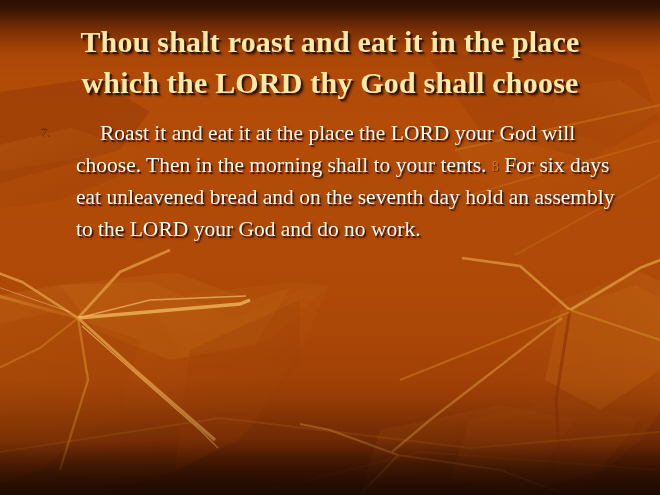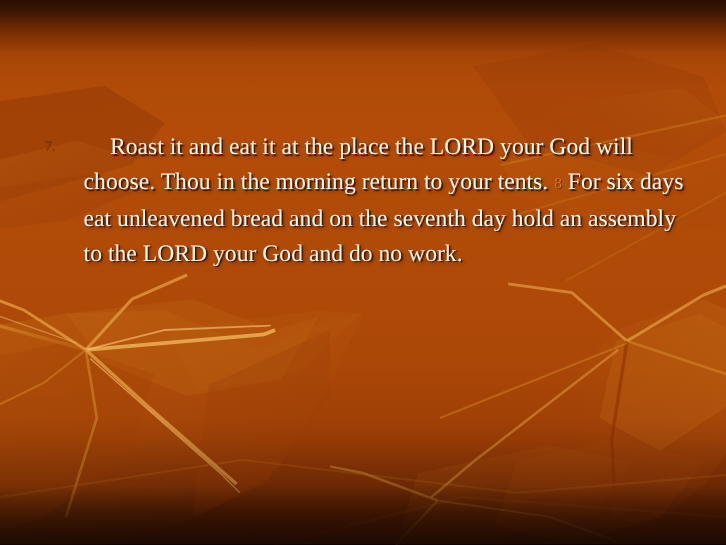--- a/index.html
+++ b/index.html
@@ -194,23 +194,27 @@
         <path d="M398 455 L500 470 L560 492" stroke="#d68f2c" stroke-width="1.8" fill="none" opacity="0.38"></path>
       </g>
 
       <path d="M-20 455 L220 418 L470 448 L660 432" stroke="#d0821f" stroke-opacity="0.22" stroke-width="2" fill="none"></path>
       <path d="M250 495 L420 452 L660 470" stroke="#c8721a" stroke-opacity="0.16" stroke-width="2" fill="none"></path>
     </svg>
   </div>
 
   <div class="edge-shade"></div>
 
+  <div class="title-block">
+    <div class="title-line">Thou shalt roast and eat it in the place</div>
+    <div class="title-line">which the LORD thy God shall choose</div>
+  </div>
 
   <div class="body-block">
     <div class="list-item">
       <span class="list-marker">7.</span>
       <div class="body-text">
-        <span>Roast it and eat it at the place the LORD your God will choose. Thou in the morning return to your tents. </span><span class="verse-num">8</span><span> For six days eat unleavened bread and on the seventh day hold an assembly to the LORD your God and do no work.</span>
+        <span>Roast it and eat it at the place the LORD your God will choose. Then in the morning shall to your tents. </span><span class="verse-num">8</span><span> For six days eat unleavened bread and on the seventh day hold an assembly to the LORD your God and do no work.</span>
       </div>
     </div>
   </div>
 
 </div>
 
 </body></html>

